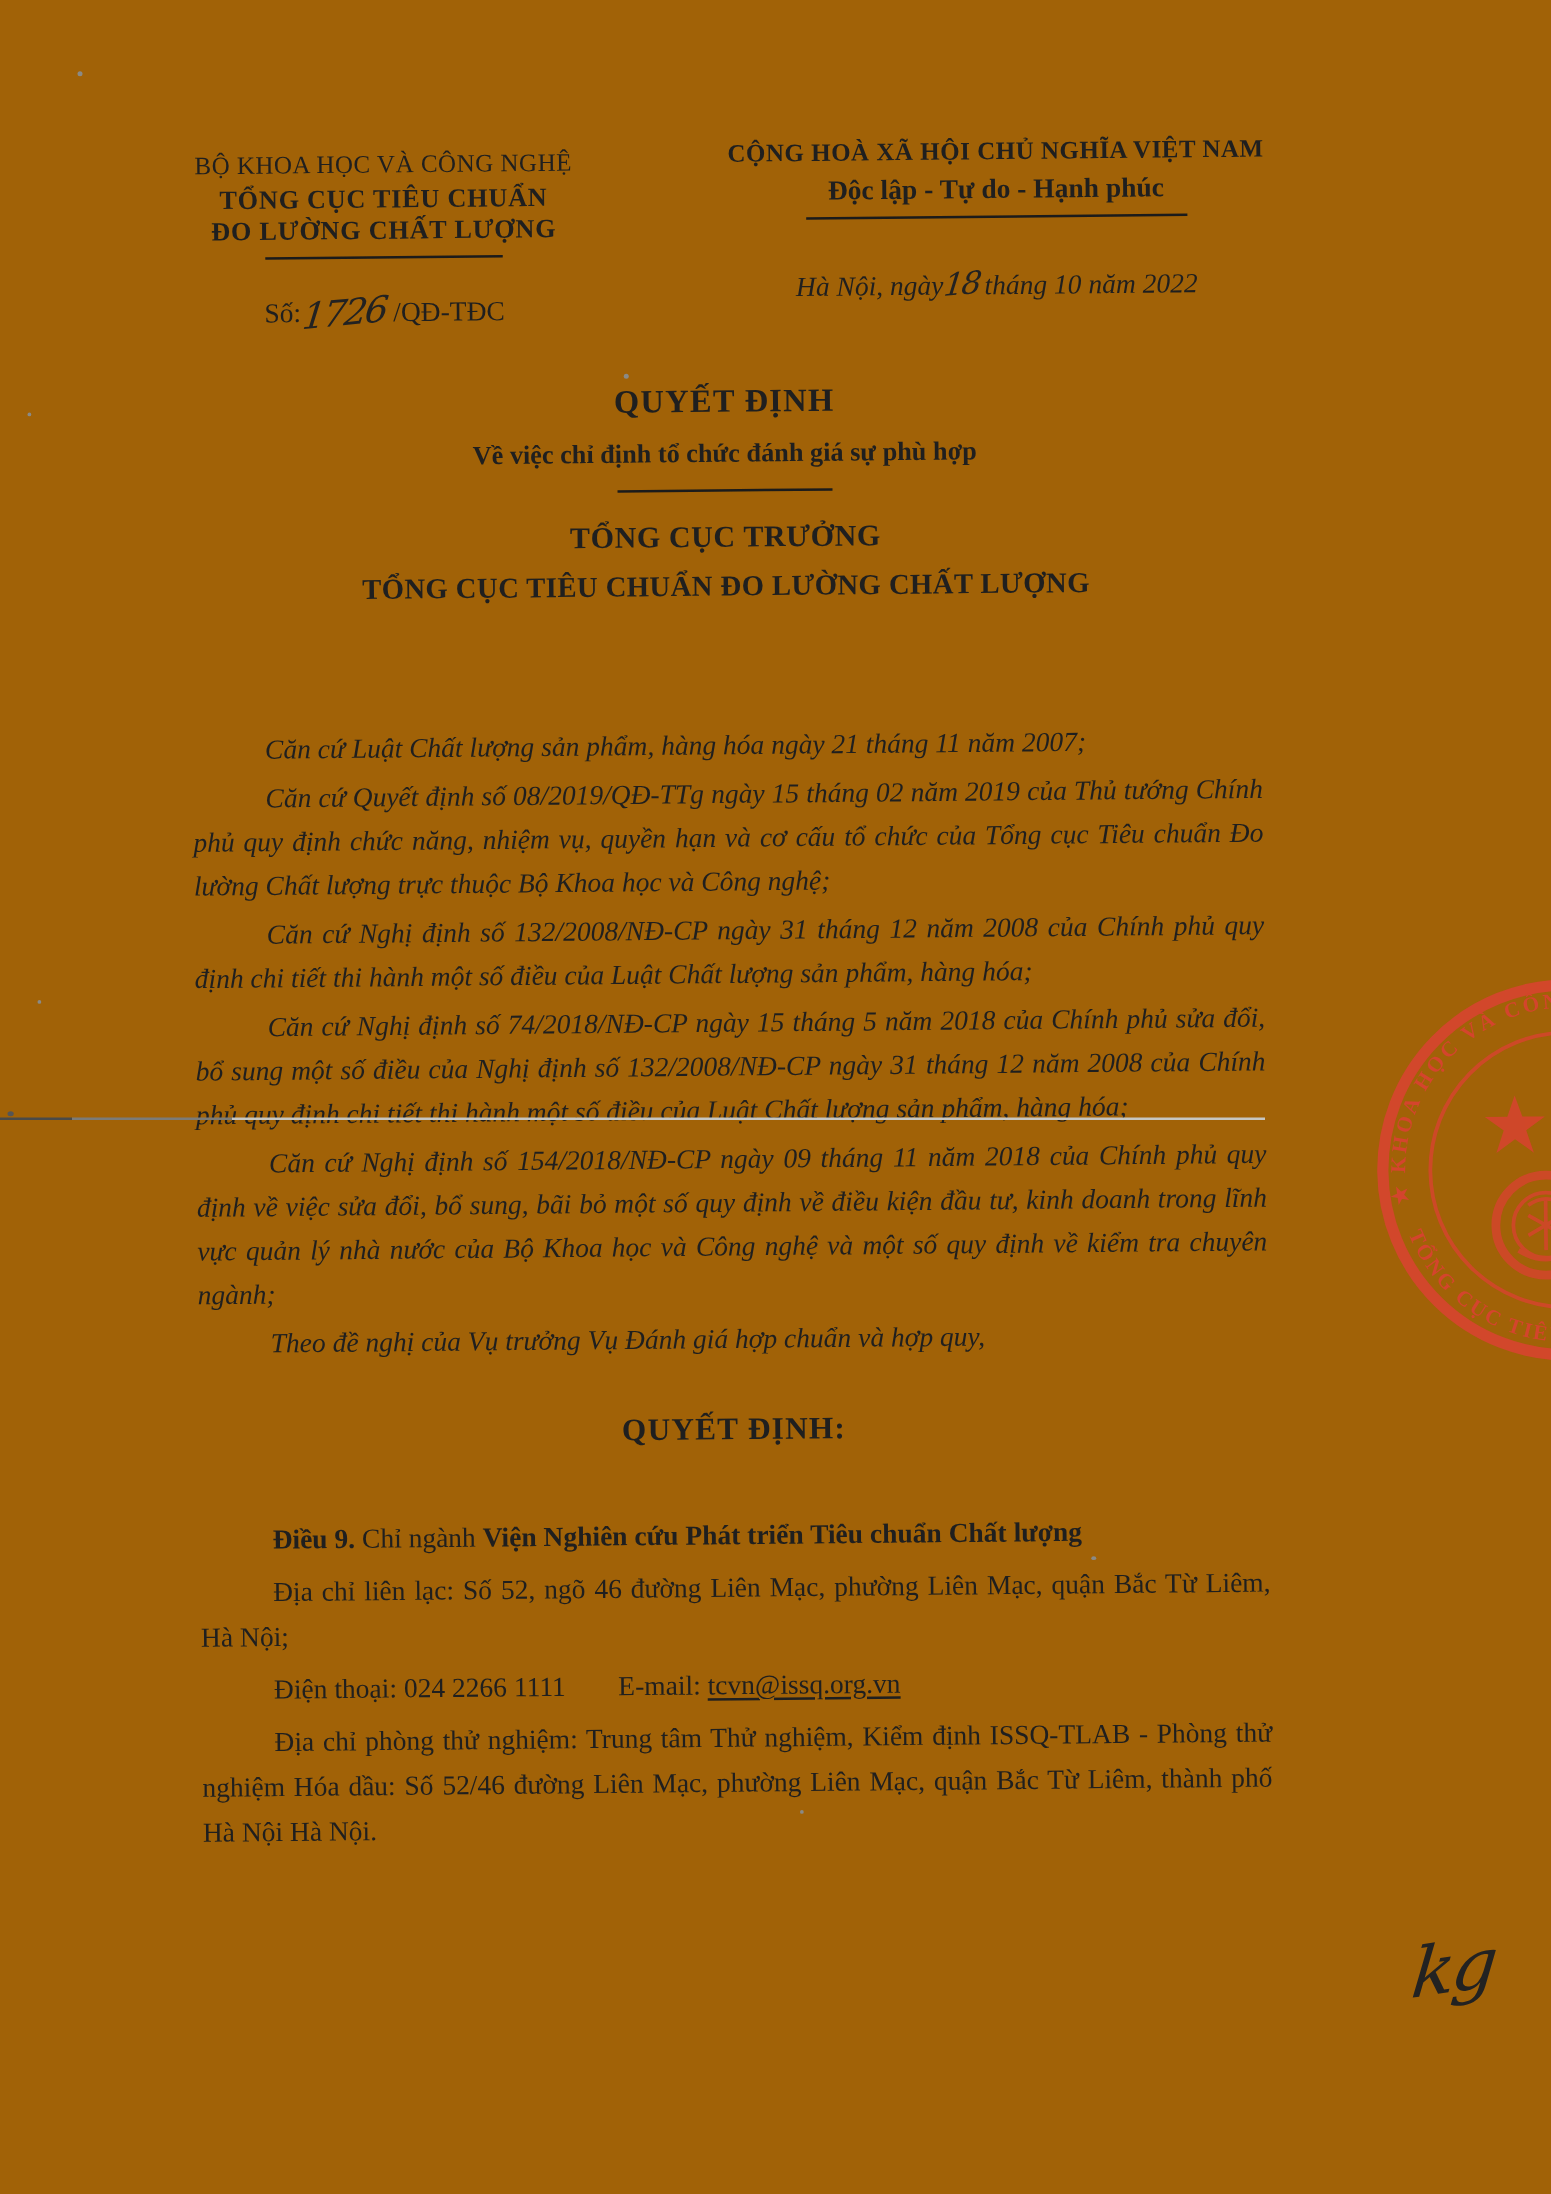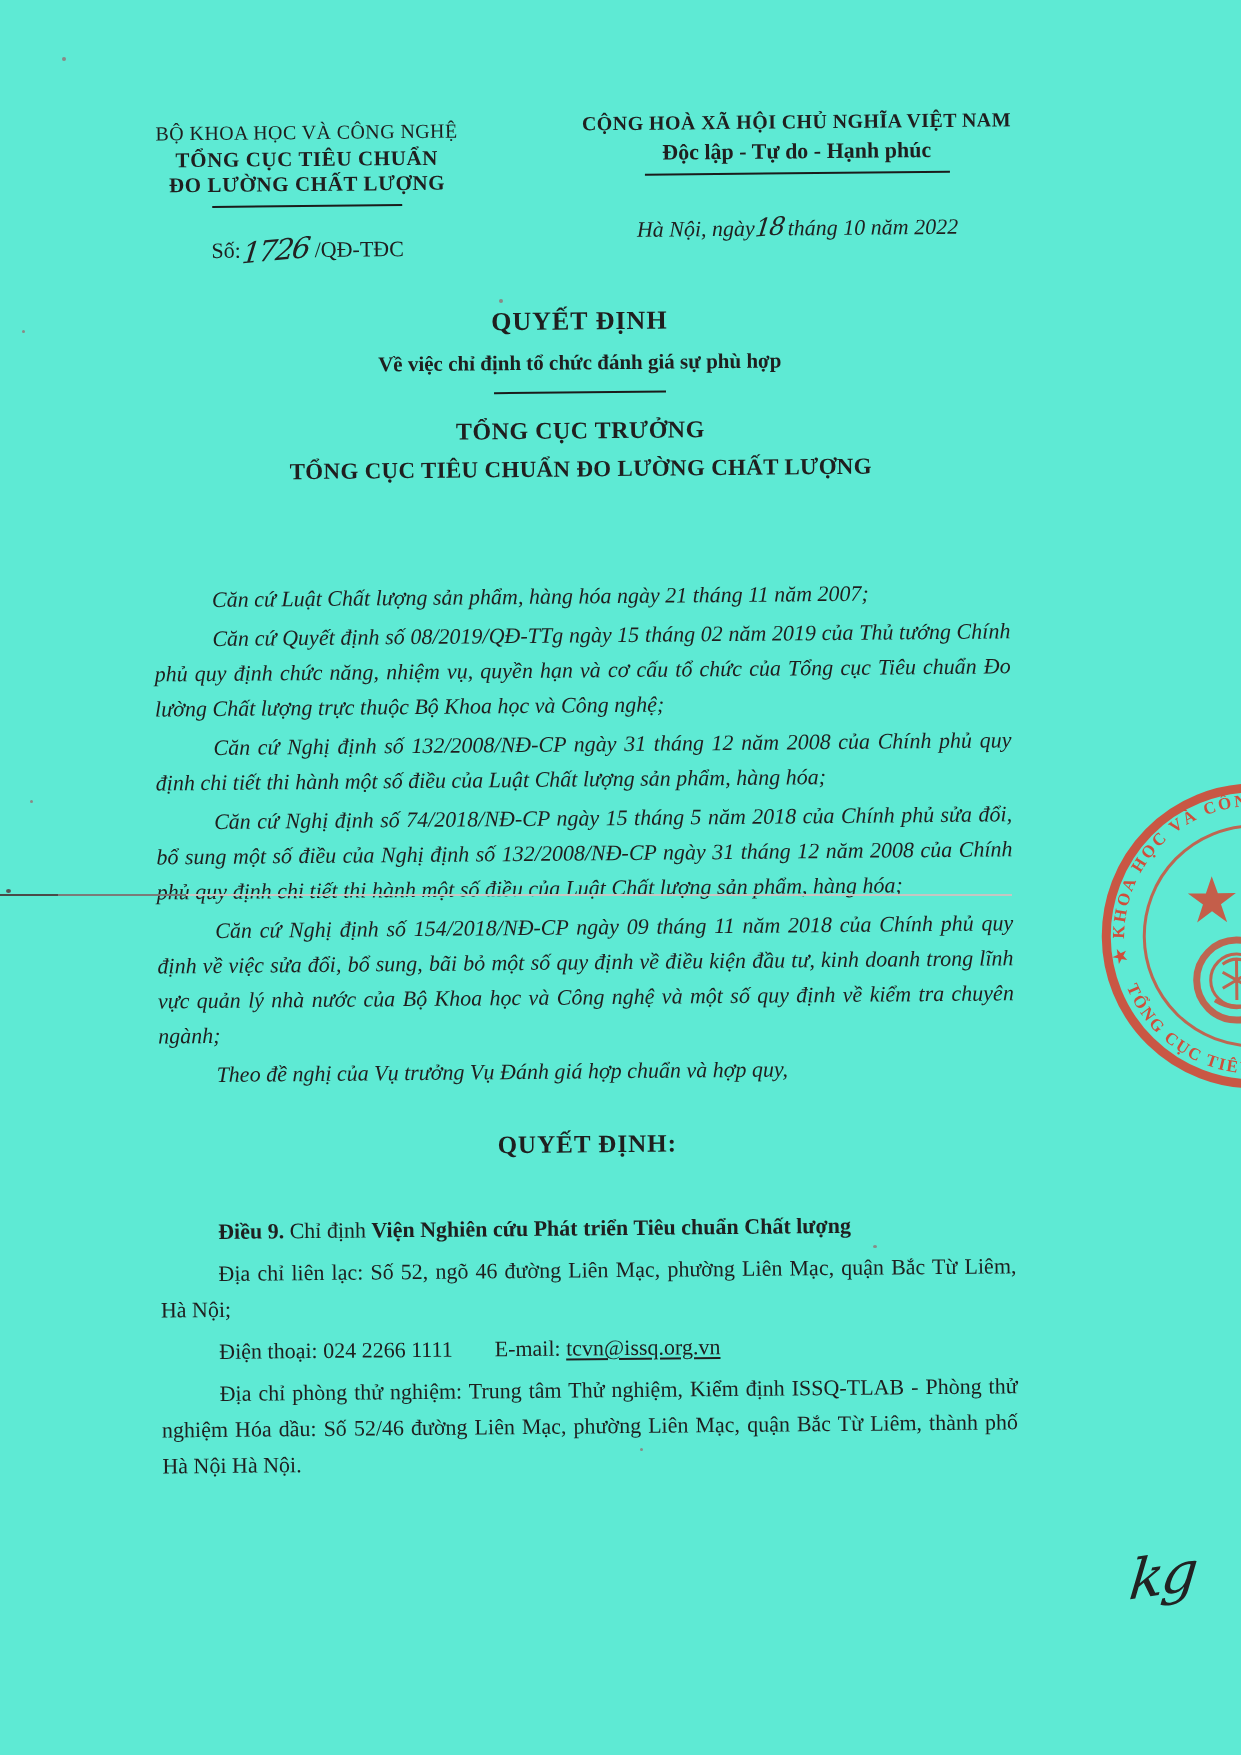--- a/index.html
+++ b/index.html
@@ -1,18 +1,18 @@
 <!DOCTYPE html>
 <html><head>
 <meta charset="utf-8">
 <style>
   html,body { margin:0; padding:0; background:#e8e8e6; }
   .page {
     position:relative; width:1241px; height:1755px; margin:0 auto;
-    background:#5eead4; overflow:hidden; color:#1f1f1f;
+    background:#a16207; overflow:hidden; color:#1f1f1f;
     font-family:"Liberation Serif","DejaVu Serif",serif;
   }
   .content { position:absolute; inset:0; transform:rotate(-0.55deg); transform-origin:50% 40%; }
 
   
   .header-left  { position:absolute; top:118px; left:136px; width:352px; text-align:center; }
   .hl1 { font-size:20px; letter-spacing:.4px; }
   .hl2 { font-size:21px; font-weight:bold; margin-top:3px; letter-spacing:.6px; }
   .hl3 { font-size:21px; font-weight:bold; letter-spacing:.6px; }
   .rule { height:2px; background:#1b1b1b; margin:8px auto 0; }
@@ -112,21 +112,21 @@
         <p>Căn cứ Nghị định số 74/2018/NĐ-CP ngày 15 tháng 5 năm 2018 của Chính phủ sửa đổi, bổ sung một số điều của Nghị định số 132/2008/NĐ-CP ngày 31 tháng 12 năm 2008 của Chính phủ quy định chi tiết thi hành một số điều của Luật Chất lượng sản phẩm, hàng hóa;</p>
         <p>Căn cứ Nghị định số 154/2018/NĐ-CP ngày 09 tháng 11 năm 2018 của Chính phủ quy định về việc sửa đổi, bổ sung, bãi bỏ một số quy định về điều kiện đầu tư, kinh doanh trong lĩnh vực quản lý nhà nước của Bộ Khoa học và Công nghệ và một số quy định về kiểm tra chuyên ngành;</p>
         <p>Theo đề nghị của Vụ trưởng Vụ Đánh giá hợp chuẩn và hợp quy,</p>
       </div>
 
       <div class="decision-heading">QUYẾT ĐỊNH:</div>
 
       <div class="article">
         <p class="a1">
           <b>Điều 9.</b>
-          <span>Chỉ định</span>
+          <span>Chỉ ngành</span>
           <b>Viện Nghiên cứu Phát triển Tiêu chuẩn Chất lượng</b>
         </p>
         <p>Địa chỉ liên lạc: Số 52, ngõ 46 đường Liên Mạc, phường Liên Mạc, quận Bắc Từ Liêm, Hà Nội;</p>
         <p class="phone-line">
           <span>Điện thoại: 024 2266 1111</span><span class="email-gap"></span><span>E-mail:</span>
           <span class="email-link">tcvn@issq.org.vn</span>
         </p>
         <p>Địa chỉ phòng thử nghiệm: Trung tâm Thử nghiệm, Kiểm định ISSQ-TLAB - Phòng thử nghiệm Hóa dầu: Số 52/46 đường Liên Mạc, phường Liên Mạc, quận Bắc Từ Liêm, thành phố Hà Nội Hà Nội.</p>
       </div>
     </div>

